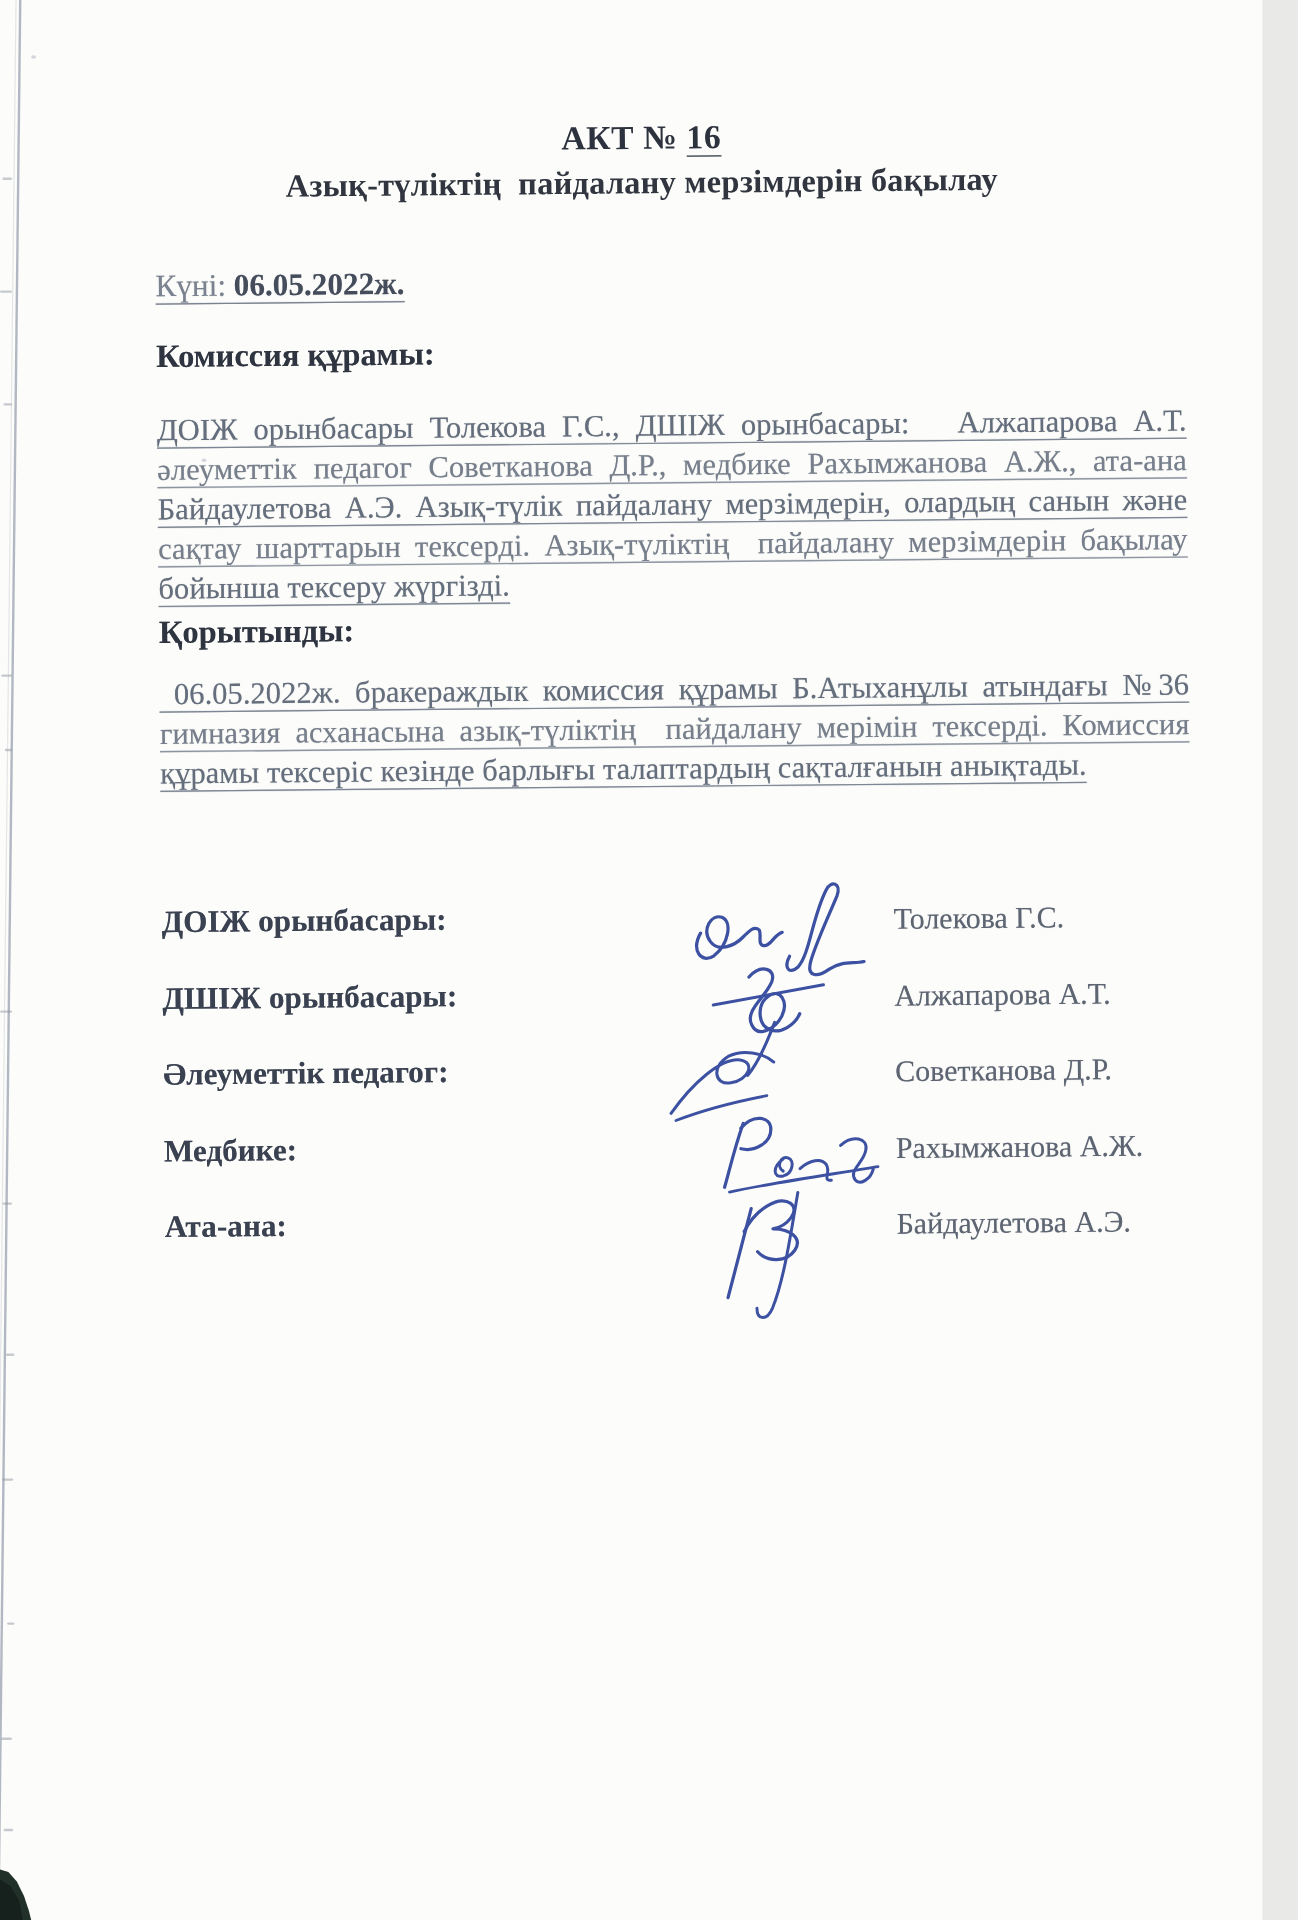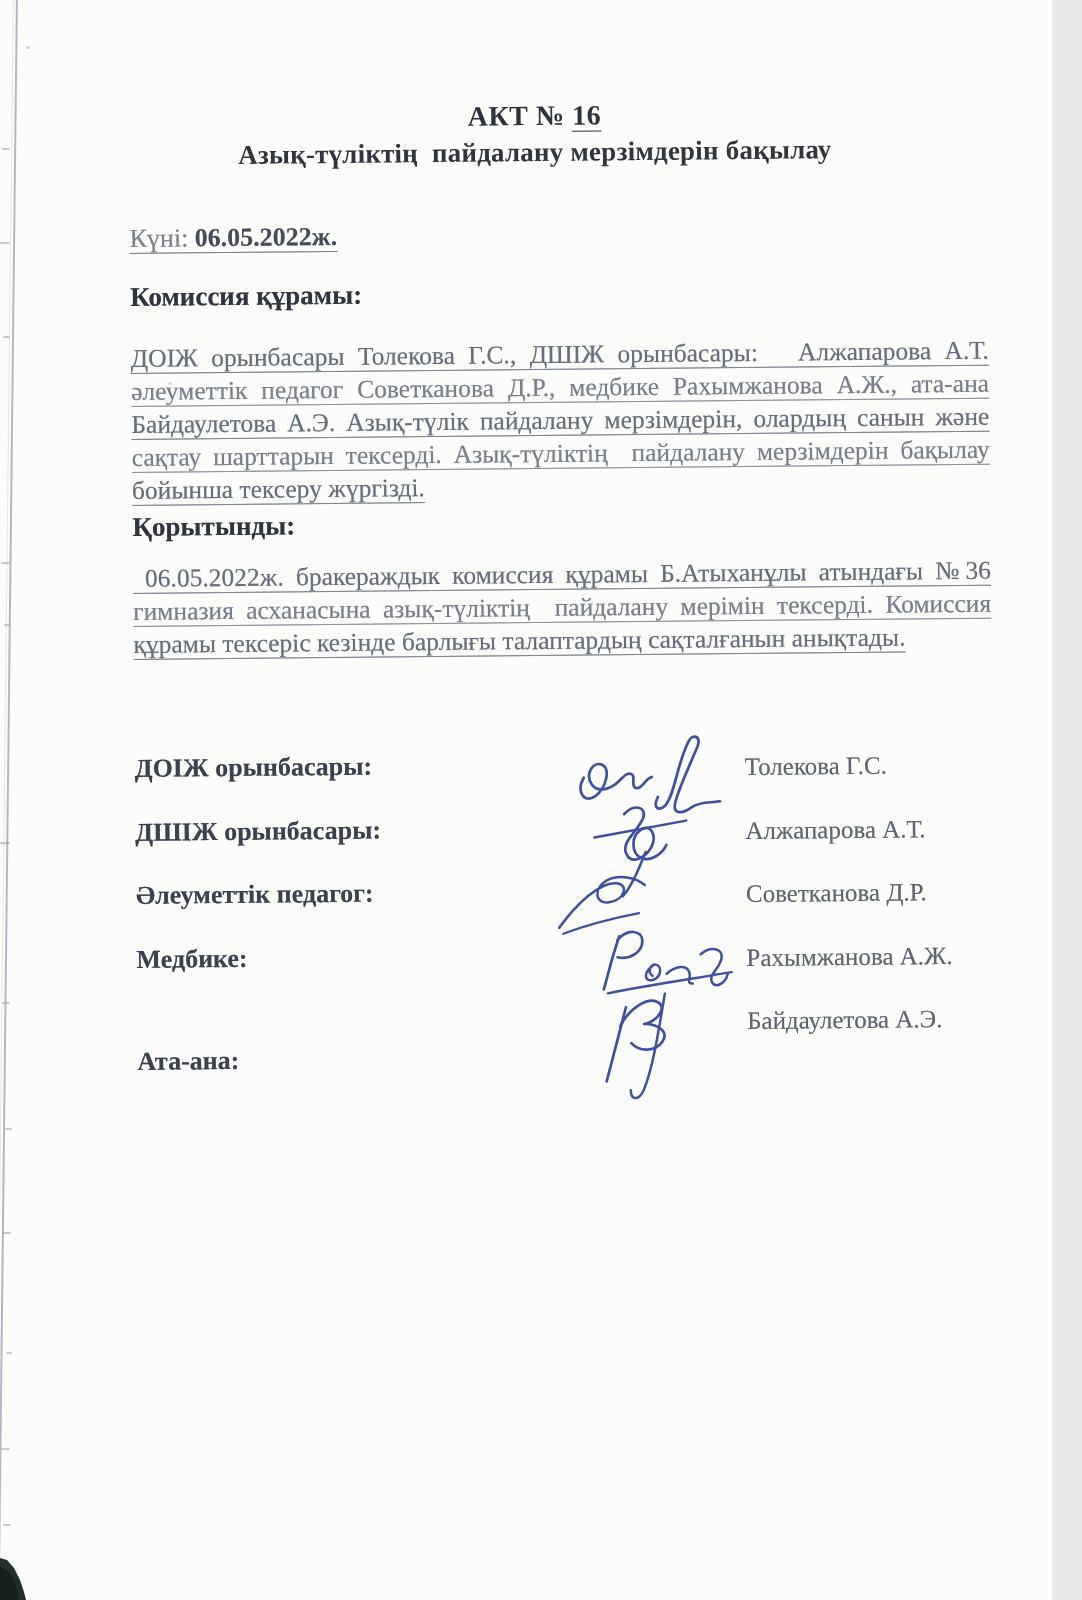--- a/index.html
+++ b/index.html
@@ -47,21 +47,21 @@
   .p2{top:558px;}
   .para .line{text-decoration:underline;text-decoration-thickness:1.2px;
               text-underline-offset:6px;text-decoration-color:#7d8694;}
   .para .line.just{text-align:justify;text-align-last:justify;}
   .para .line:nth-child(even){opacity:.88;}
   
   .sig-label{left:135px;font-size:26px;font-weight:bold;color:#3a4150;
              text-shadow:0 0 .5px rgba(62,70,86,.5);}
   .sig-name{left:745px;font-size:25px;color:#5d6472;
             text-shadow:0 0 .6px rgba(100,108,122,.55);}
-  .r1{top:750px;} .r2{top:814px;} .r3{top:877px;} .r4{top:941px;} .r5{top:1004px;margin-top:39px;}
+  .r1{top:750px;} .r2{top:814px;} .r3{top:877px;} .r4{top:941px;} .r5{top:1004px;}
   .n1{top:755px;} .n2{top:819px;} .n3{top:882px;} .n4{top:946px;} .n5{top:1009px;}
   .sig{position:absolute;}
   .sig svg{display:block;}
   .sig path{fill:none;stroke:#3d51a3;stroke-linecap:round;stroke-linejoin:round;}
 </style>
 </head>
 <body>
 
 <div class="page">
 

